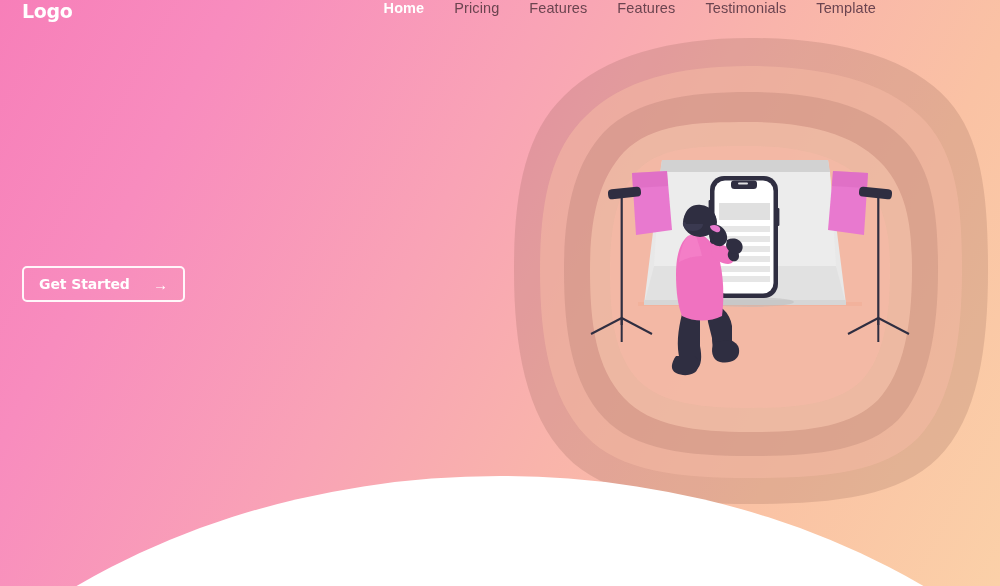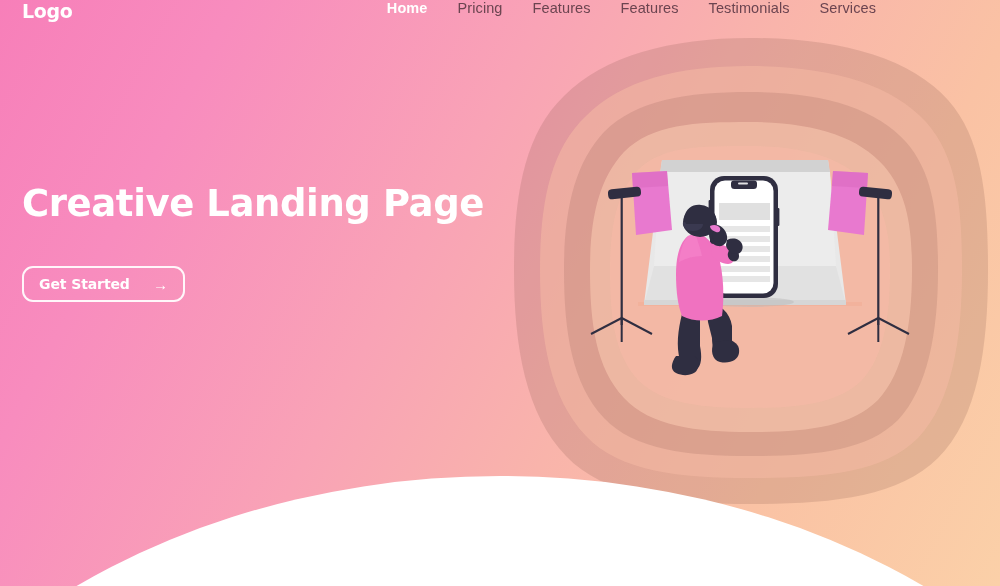--- a/index.html
+++ b/index.html
@@ -55,21 +55,21 @@
   .hero-title {
     font-size:37px; line-height:1.19; font-weight:bold; color:#ffffff;
     letter-spacing:-0.4px;
     font-family:"DejaVu Sans", sans-serif;
   }
   .cta {
     margin-top:40px;
     display:inline-flex; align-items:center; justify-content:space-between;
     width:163px; height:36px; padding:0 15px;
     border:2px solid rgba(255,255,255,0.92);
-    border-radius:11px; cursor:pointer; background:transparent;
+    border-radius:5px; cursor:pointer; background:transparent;
   }
   .cta-label {
     font-size:14px; font-weight:bold; color:#ffffff; letter-spacing:-0.1px;
     font-family:"DejaVu Sans", sans-serif;
   }
   .cta-arrow { font-size:15px; color:#ffffff; line-height:1; }
 
   
   .illus {
     position:absolute; left:510px; top:30px;
@@ -186,27 +186,27 @@
   </div>
 
   <div class="header">
     <div class="logo">Logo</div>
     <nav class="nav">
       <span class="nav-item active">Home</span>
       <span class="nav-item">Pricing</span>
       <span class="nav-item">Features</span>
       <span class="nav-item">Features</span>
       <span class="nav-item">Testimonials</span>
-      <span class="nav-item">Services</span>
+      <span class="nav-item">Template</span>
     </nav>
   </div>
 
   <div class="hero-copy">
     <h1 class="hero-title">
-      <span>Creative Landing Page</span><br>
+      <br>
     </h1>
     <div class="cta">
       <span class="cta-label">Get Started</span>
       <span class="cta-arrow">→</span>
     </div>
   </div>
 
   <div class="bottom-curve"></div>
 
 </div>

